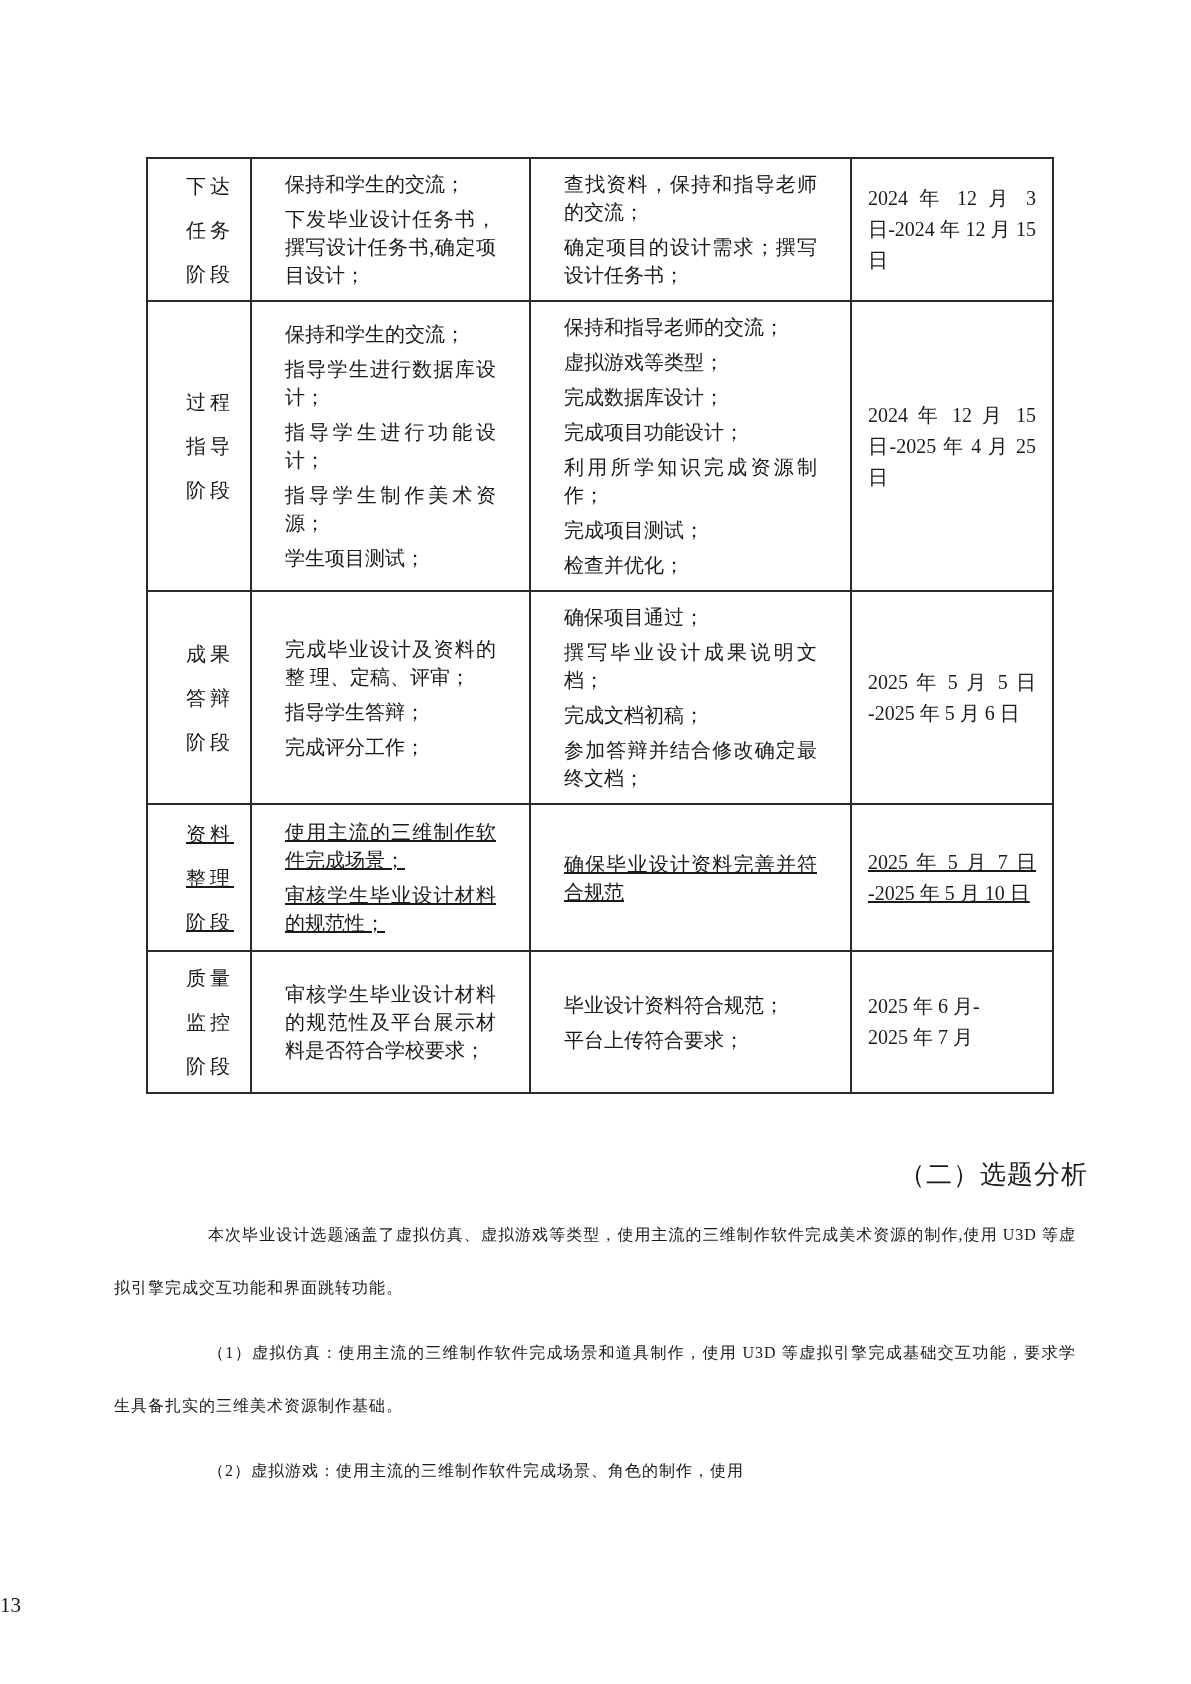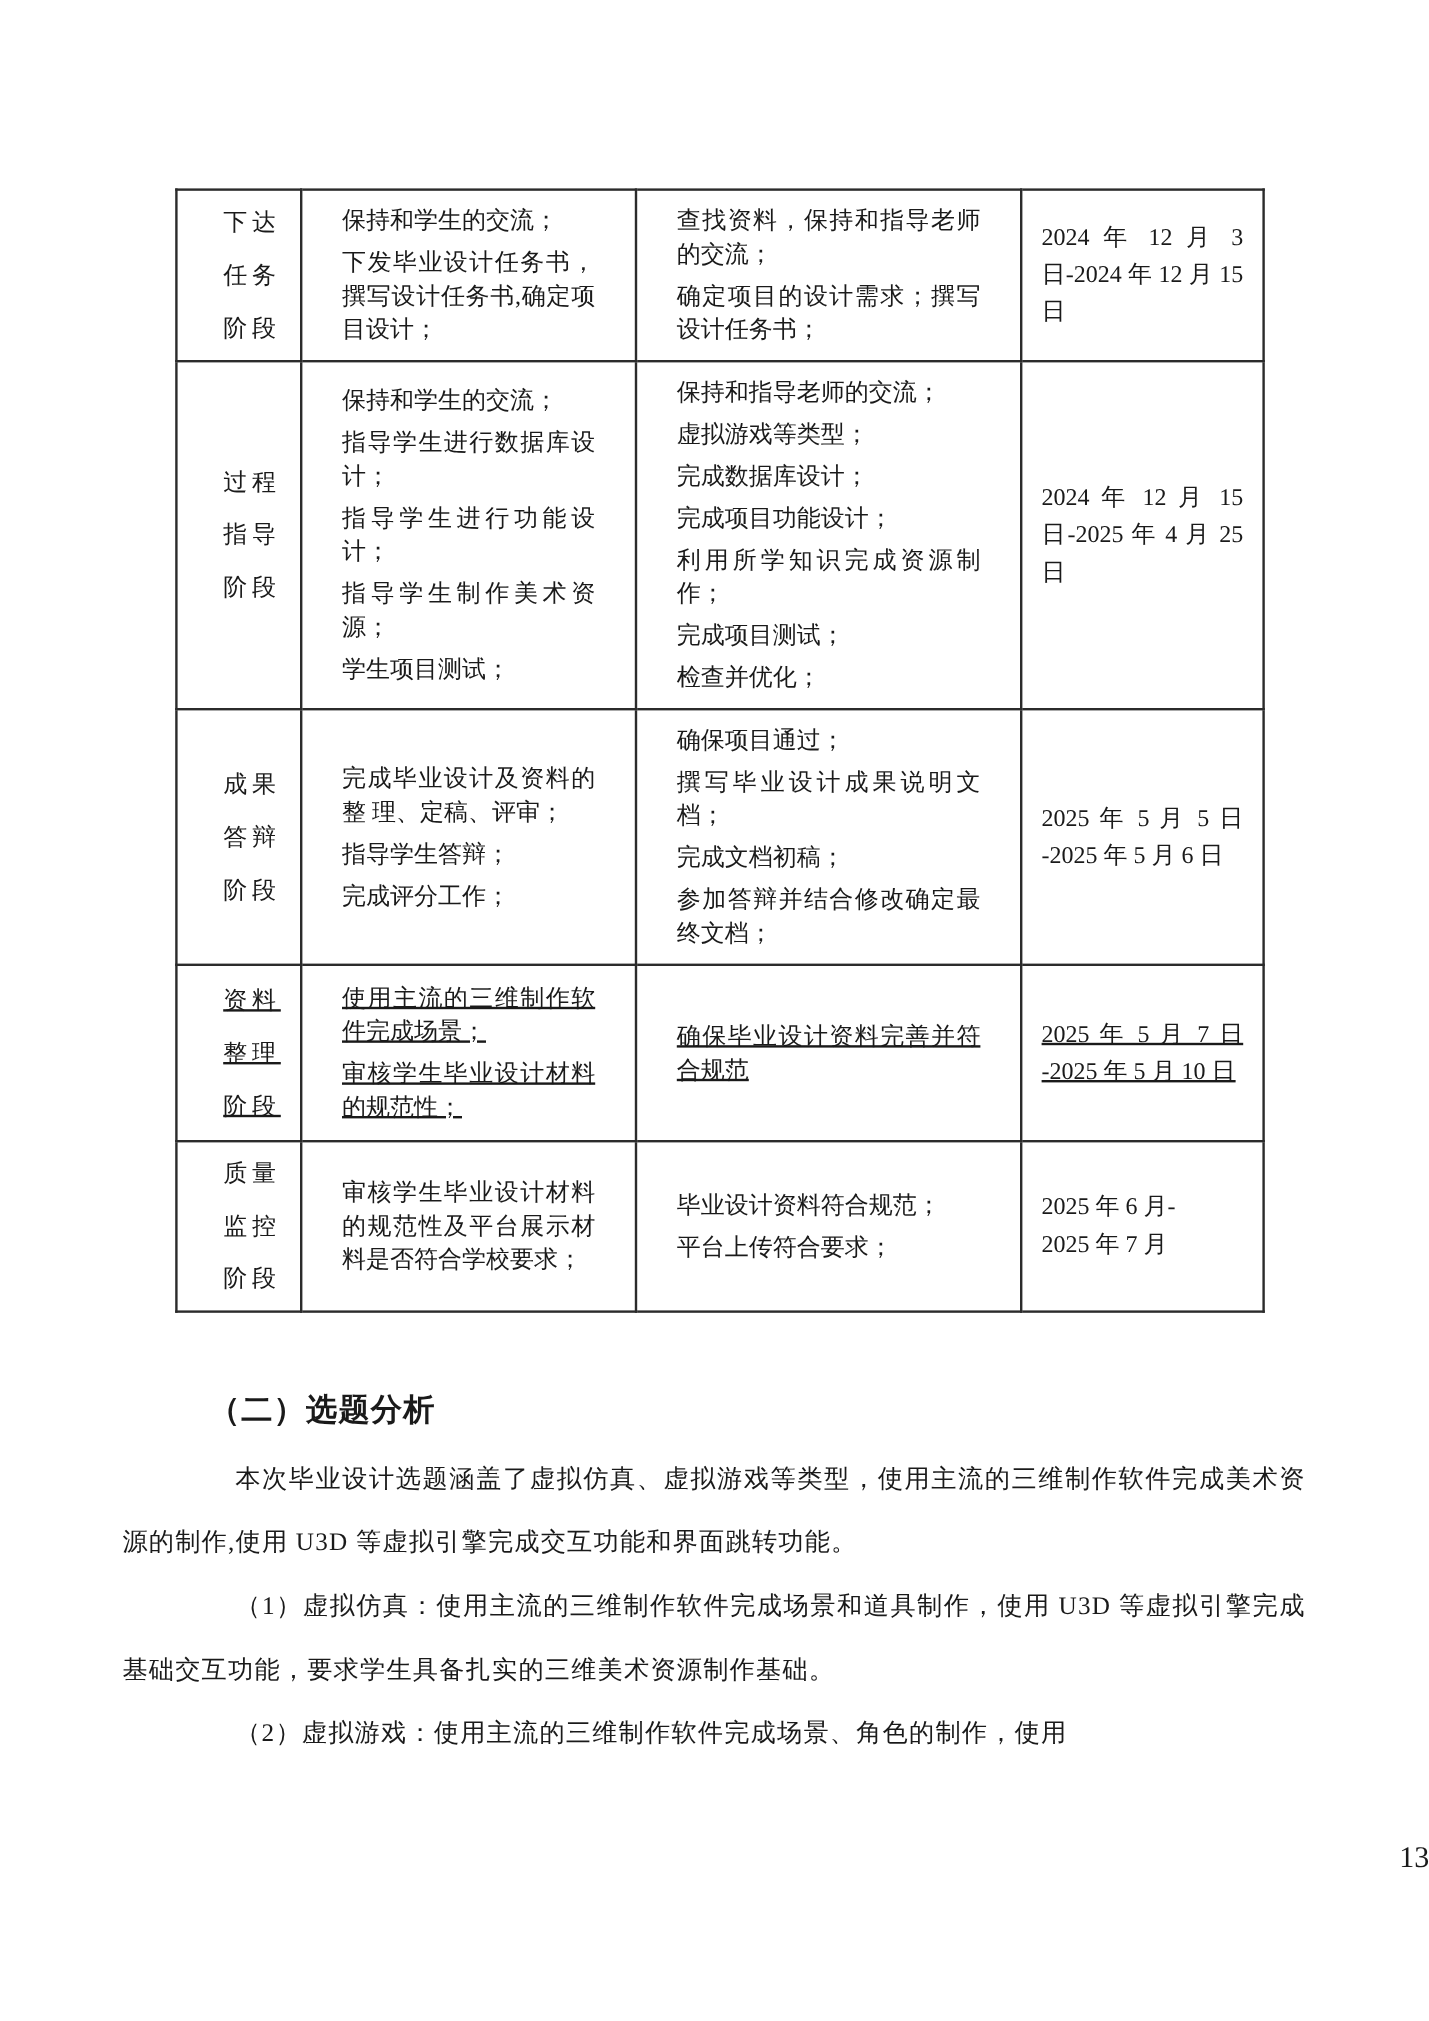--- a/index.html
+++ b/index.html
@@ -53,38 +53,39 @@
   tr.r4 td { height: 137px; text-decoration: underline; }
   tr.r5 td { height: 123px; }
 
   
   .section {
     width: 986px;
     margin: 60px 0 0 102px;
   }
   .section-heading {
     font-size: 26px;
-    font-weight: bold;
+    font-weight: normal;
     letter-spacing: 1px;
     margin: 0 0 10px 72px;
     line-height: 42px;
+    text-align: right;
   }
   .body-para {
-    font-size: 21px;
+    font-size: 16px;
     line-height: 53px;
     text-align: justify;
     text-indent: 94px;
     letter-spacing: 1px;
-    margin: 0;
+    margin: 12px;
   }
   
   .page-number {
-    text-align: right;
-    font-size: 25px;
-    margin-top: 64px;
+    text-align: left;
+    font-size: 21px;
+    margin-top: 96px;
   }
 </style>
 </head>
 <body>
 
 <table class="schedule">
   <colgroup>
     <col style="width:104px">
     <col style="width:279px">
     <col style="width:321px">

